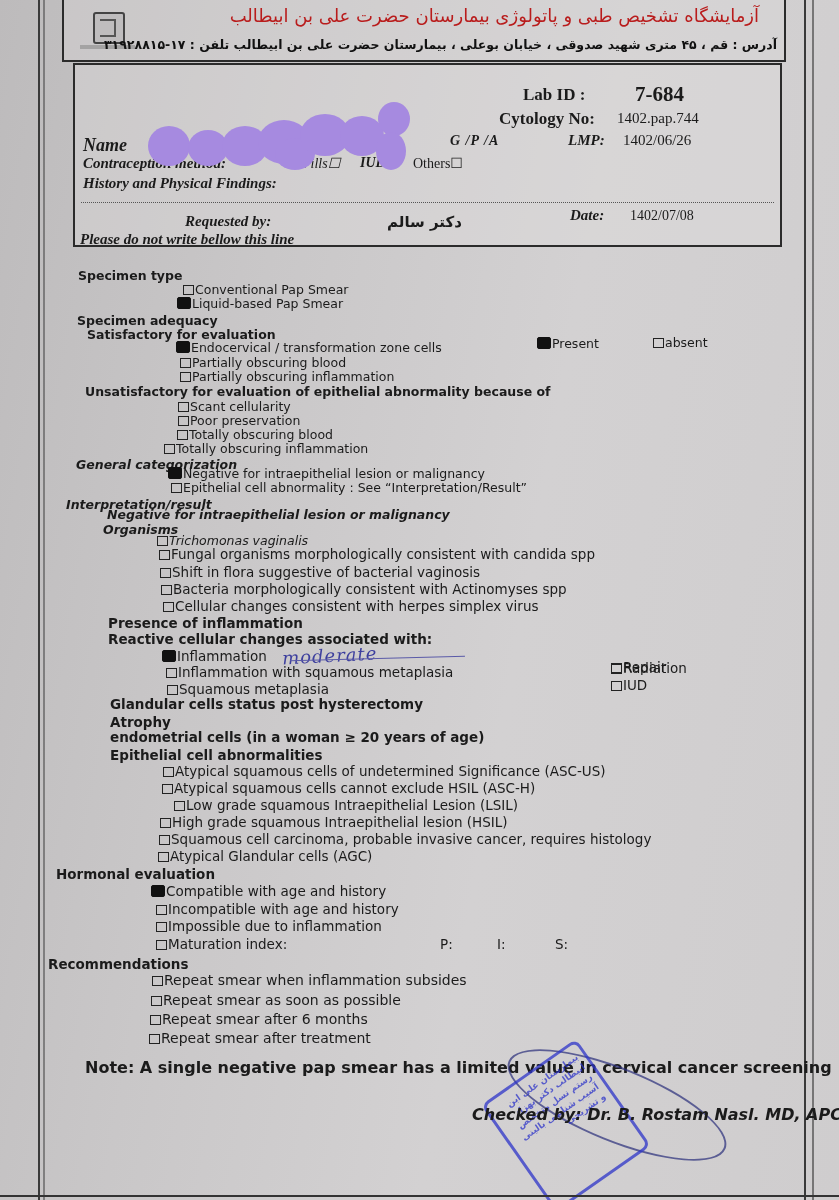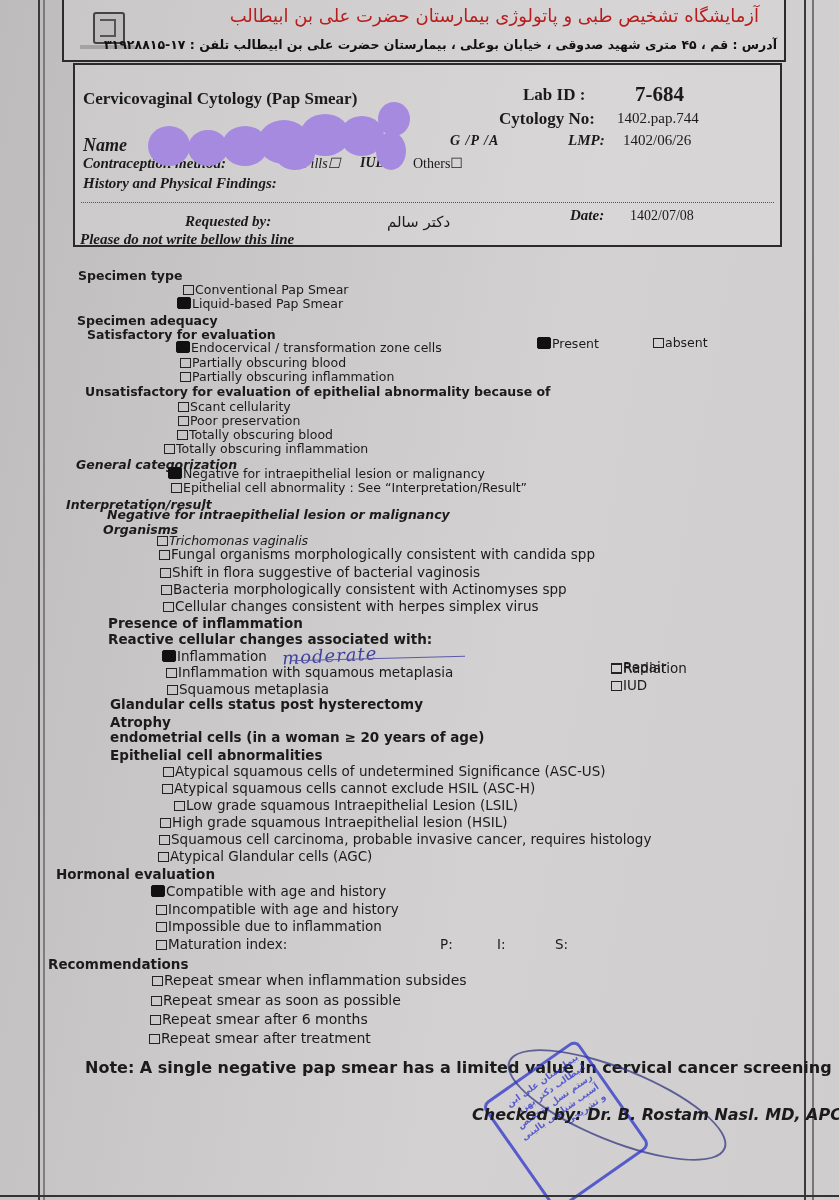--- a/index.html
+++ b/index.html
@@ -37,21 +37,21 @@
     .gpa { left:375px; top:68px; font-size:14px; font-weight:bold; font-style:italic; letter-spacing:1px; }
     .lmp-lbl { left:493px; top:67px; font-size:15px; font-weight:bold; font-style:italic; }
     .lmp-val { left:548px; top:67px; font-size:15px; }
     .contra { left:8px; top:90px; font-size:15px; font-weight:bold; font-style:italic; }
     .pills { left:227px; top:90px; font-size:14px; font-style:italic; }
     .iud { left:285px; top:90px; font-size:14px; font-weight:bold; font-style:italic; }
     .others { left:338px; top:90px; font-size:14px; }
     .history { left:8px; top:110px; font-size:15px; font-weight:bold; font-style:italic; }
     .dots { position:absolute; left:6px; right:6px; top:137px; border-top:1.5px dotted #555; }
     .req-lbl { left:110px; top:148px; font-size:15px; font-style:italic; font-weight:bold; }
-    .req-val { left:312px; top:148px; font-size:15px; font-weight:normal; direction:rtl; font-family:"DejaVu Sans", sans-serif; }
+    .req-val { left:312px; top:148px; font-size:15px; font-weight:bold; direction:rtl; font-family:"DejaVu Sans", sans-serif; }
     .date-lbl { left:495px; top:142px; font-size:15px; font-style:italic; font-weight:bold; }
     .date-val { left:555px; top:143px; font-size:14px; }
     .nowrite { left:5px; top:166px; font-size:15px; font-style:italic; font-weight:bold; }
     .redact {
       position:absolute; left:140px; top:108px; width:275px; height:62px; pointer-events:none;
     }
     .redact span { position:absolute; background:#a68ae0; border-radius:50%; }
     .body-text { position:absolute; left:0; top:0; width:839px; font-family:"DejaVu Sans", sans-serif; }
     .ln { position:absolute; white-space:nowrap; font-size:12.5px; line-height:14px; }
     .hd { font-weight:bold; font-size:12.5px; }
@@ -85,21 +85,20 @@
 <div class="edge-line" style="left:804px;"></div>
 <div class="edge-line" style="left:812px;opacity:.6;"></div>
 
 <div class="header-box"></div>
 <div class="logo"></div>
 <div class="logo-caption"></div>
 <div class="fa-title">آزمایشگاه تشخیص طبی و پاتولوژی بیمارستان حضرت علی بن ابیطالب</div>
 <div class="fa-address">آدرس : قم ، ۴۵ متری شهید صدوقی ، خیابان بوعلی ، بیمارستان حضرت علی بن ابیطالب تلفن : ۱۷-۳۱۹۲۸۸۱۵</div>
 
 <div class="info-box">
-  <div class="abs title-main">Cervicovaginal Cytology (Pap Smear)</div>
   <div class="abs labid-lbl">Lab ID  :</div>
   <div class="abs labid-val">7-684</div>
   <div class="abs cyto-lbl">Cytology No:</div>
   <div class="abs cyto-val">1402.pap.744</div>
   <div class="abs name-lbl">Name</div>
   <div class="abs gpa">G   /P   /A</div>
   <div class="abs lmp-lbl">LMP:</div>
   <div class="abs lmp-val">1402/06/26</div>
   <div class="abs contra">Contraception method:</div>
   <div class="abs pills">Pills☐</div>

